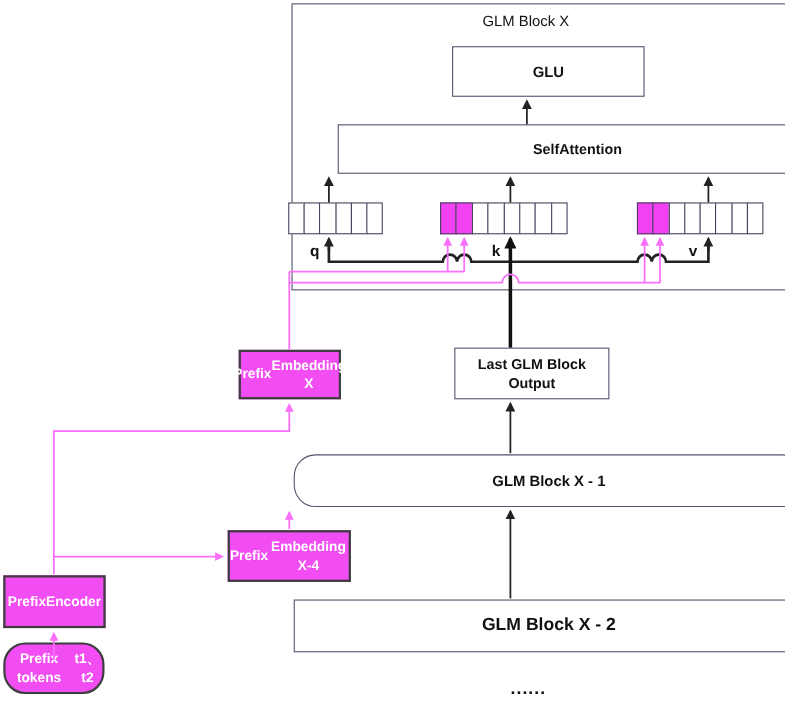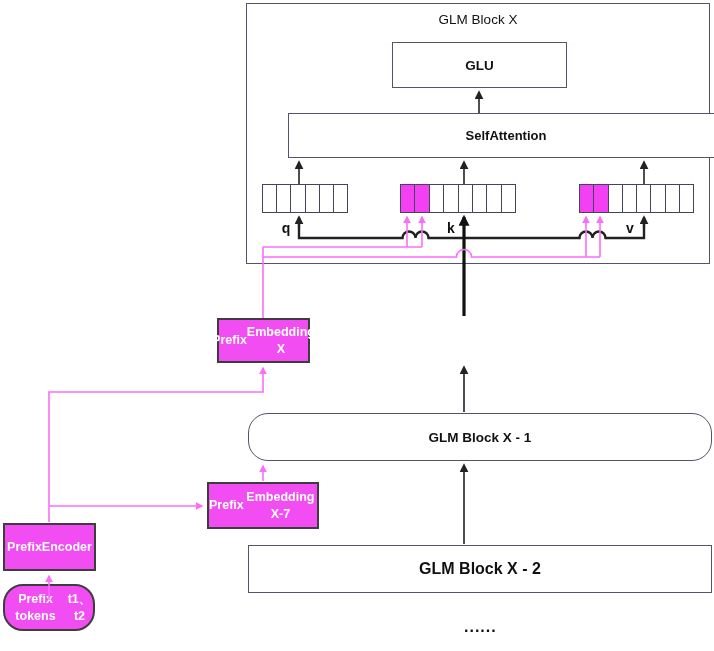--- a/index.html
+++ b/index.html
@@ -2,21 +2,21 @@
 <html><head>
 <meta charset="utf-8">
 <style>
   html,body{margin:0;padding:0;background:#fff;}
   .canvas{
     position:relative;width:714px;height:651px;background:#ffffff;
     font-family:"Liberation Sans", sans-serif;overflow:hidden;
   }
   .box{position:absolute;box-sizing:border-box;background:#fff;
     border:1.5px solid #53536d;display:flex;flex-direction:column;
-    align-items:center;justify-content:center;color:#111;font-weight:bold;}
+    align-items:center;justify-content:center;color:#111;font-weight:bold;margin-left:19px;}
   .box .ln{display:block;text-align:center;}
   .magbox{position:absolute;box-sizing:border-box;background:#f24df2;
     border:2px solid #3d3d3d;display:flex;flex-direction:row;
     align-items:center;justify-content:center;color:#ffffff;font-weight:bold;
     font-size:12.5px;line-height:17px;text-align:center;}
   .title{position:absolute;font-weight:normal;font-size:13.5px;color:#111;
     text-align:center;}
   .strip{position:absolute;display:flex;box-sizing:border-box;}
   .cell{flex:1;box-sizing:border-box;border:1px solid #44445e;margin-left:-1px;background:#fff;}
   .cell:first-child{margin-left:0;}
@@ -67,37 +67,41 @@
       <div class="cell"></div>
       <div class="cell"></div>
       <div class="cell"></div>
       <div class="cell"></div>
     </div>
 
   <div class="qkv" style="left:276px;top:220px;">q</div>
   <div class="qkv" style="left:441px;top:220px;">k</div>
   <div class="qkv" style="left:620px;top:220px;">v</div>
 
+  <div class="box" style="left:394px;top:316px;width:141px;height:47px;font-size:13px;line-height:18px;">
+    <span class="ln">Last GLM Block</span>
+    <span class="ln">Output</span>
+  </div>
 
   <div class="box" style="left:248px;top:413px;width:464px;height:48px;font-size:13.5px;border-radius:20px;">
     <span class="ln">GLM Block X - 1</span>
   </div>
 
   <div class="box" style="left:248px;top:545px;width:464px;height:48px;font-size:16px;">
     <span class="ln">GLM Block X - 2</span>
   </div>
 
   <div class="magbox" style="left:217px;top:318px;width:93px;height:45px;">
     <span class="ln">Prefix</span>
     <span class="ln">Embedding X</span>
   </div>
 
   <div class="magbox" style="left:207px;top:482px;width:112px;height:47px;">
     <span class="ln">Prefix</span>
-    <span class="ln">Embedding X-7</span>
+    <span class="ln">Embedding X-4</span>
   </div>
 
   <div class="magbox" style="left:3px;top:523px;width:93px;height:48px;">
     <span class="ln">Prefix</span>
     <span class="ln">Encoder</span>
   </div>
 
   <div class="magbox" style="left:3px;top:584px;width:92px;height:47px;border-radius:20px;">
     <span class="ln">Prefix tokens</span>
     <span class="ln">t1、t2</span>

